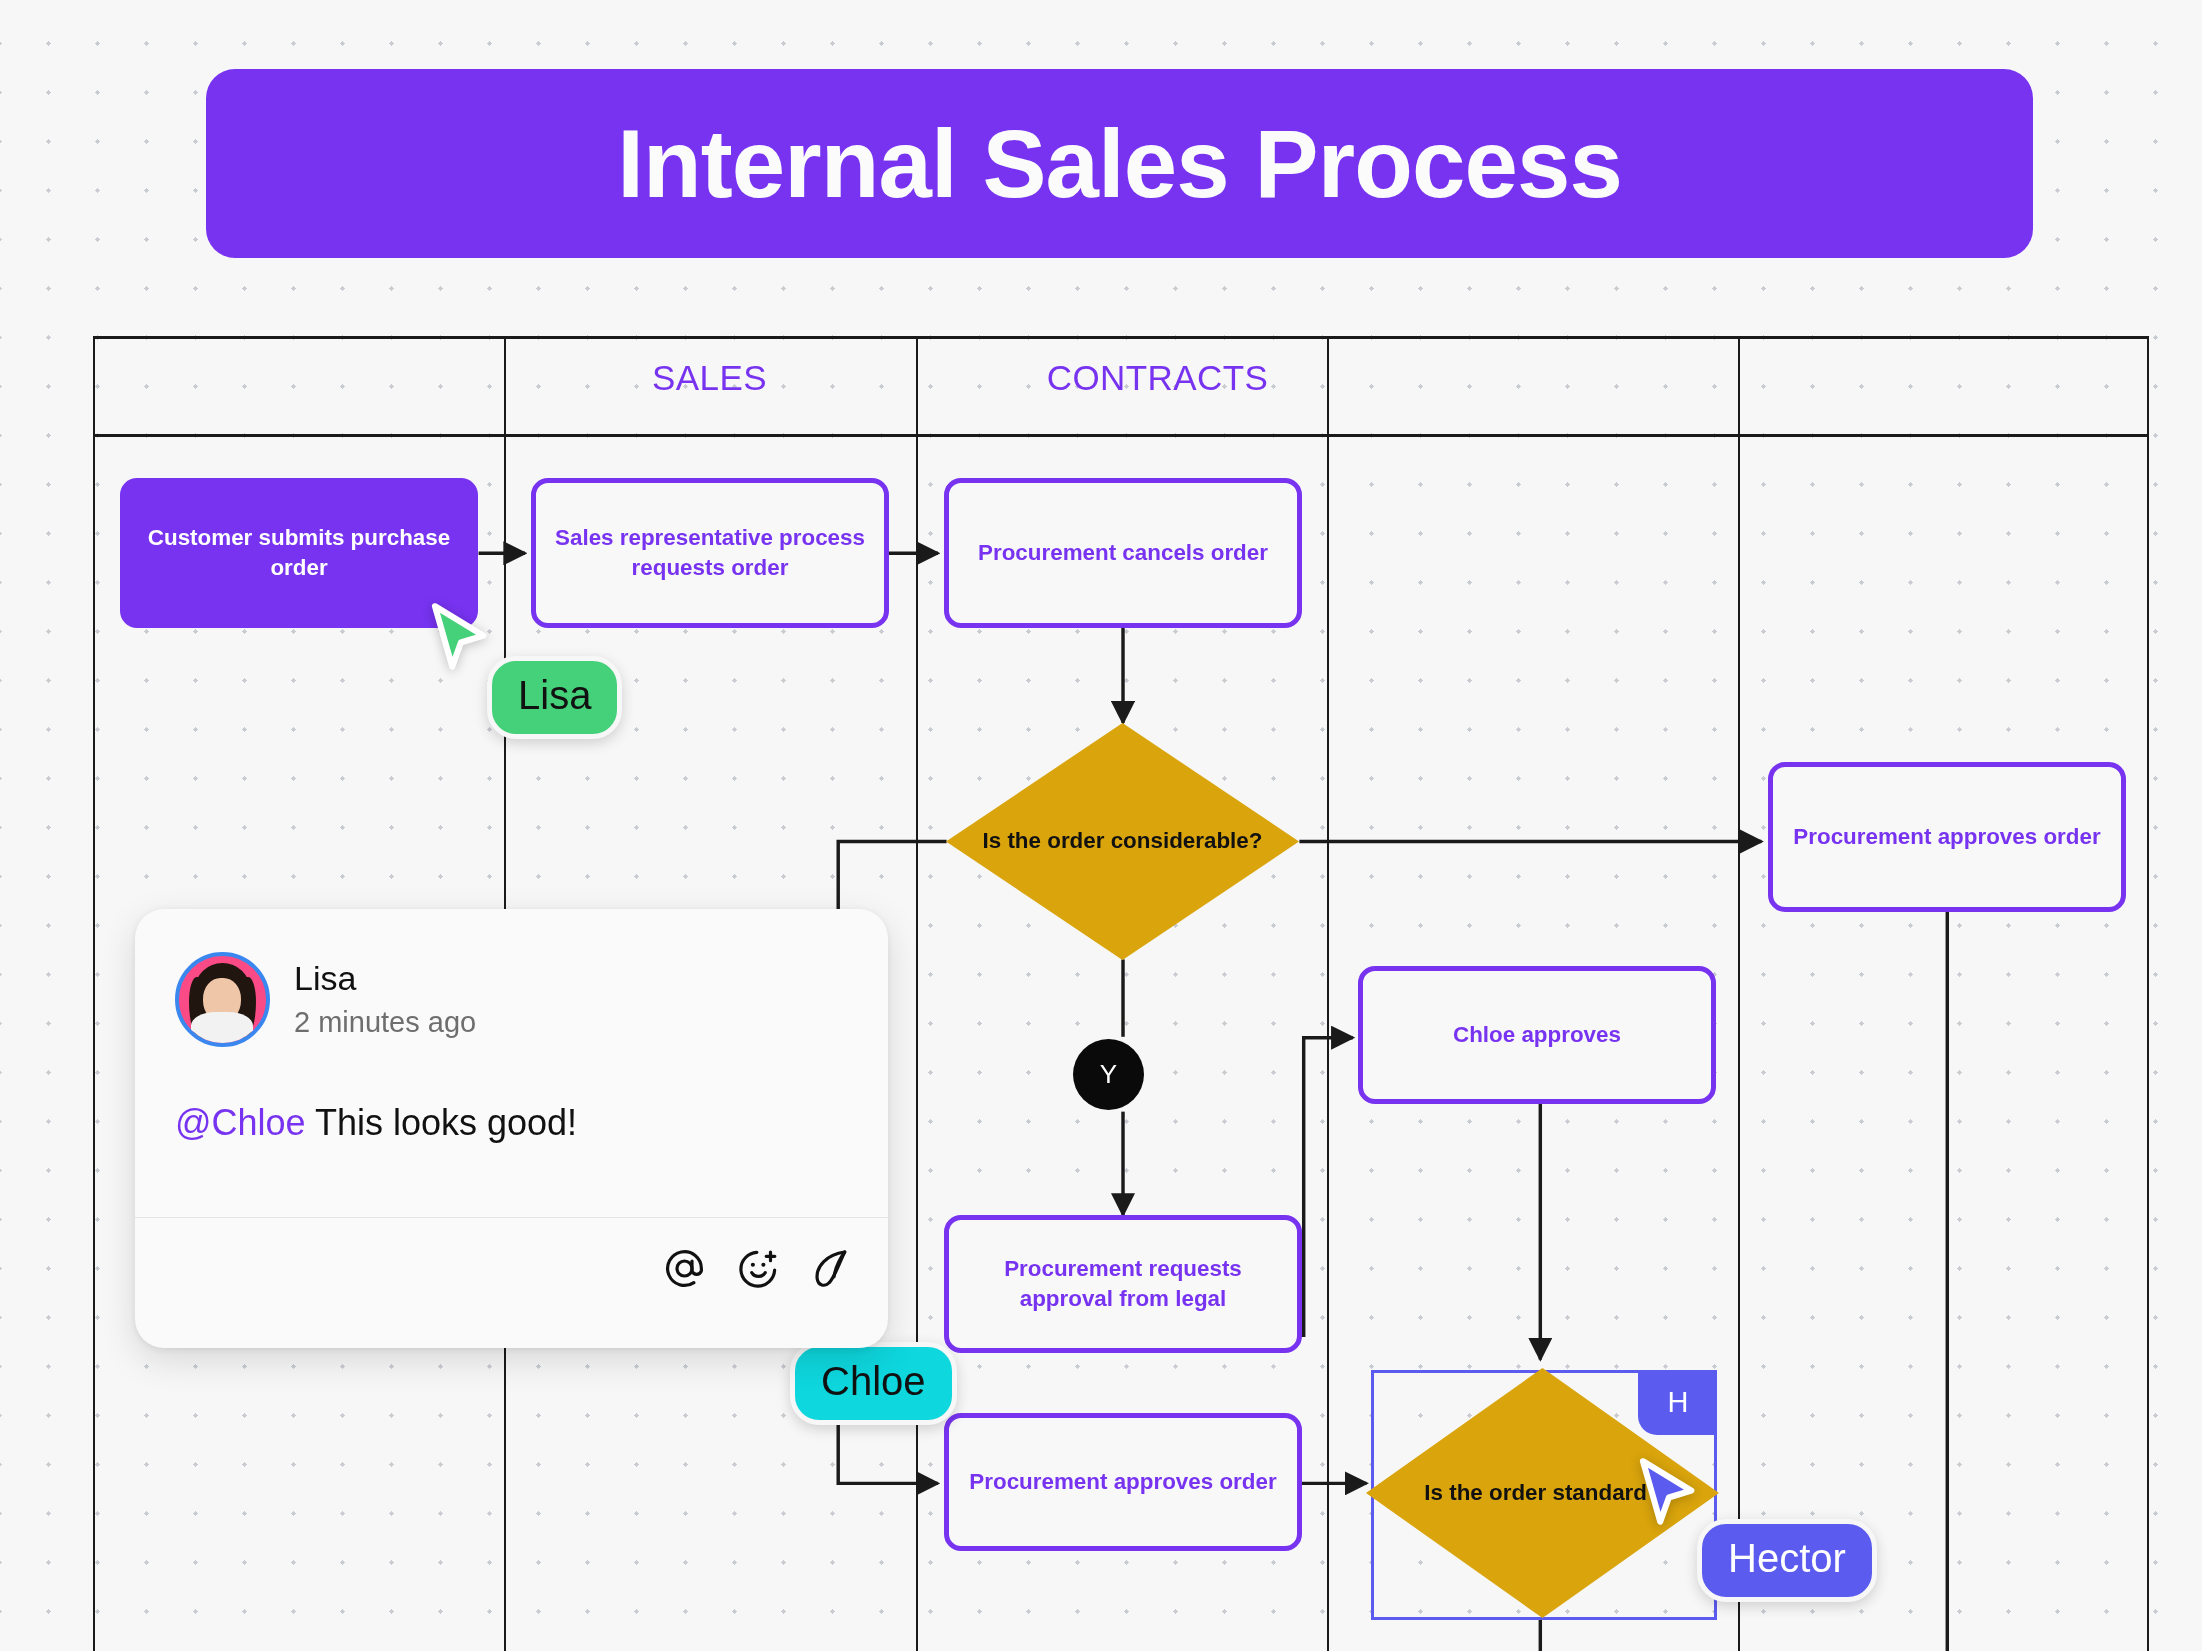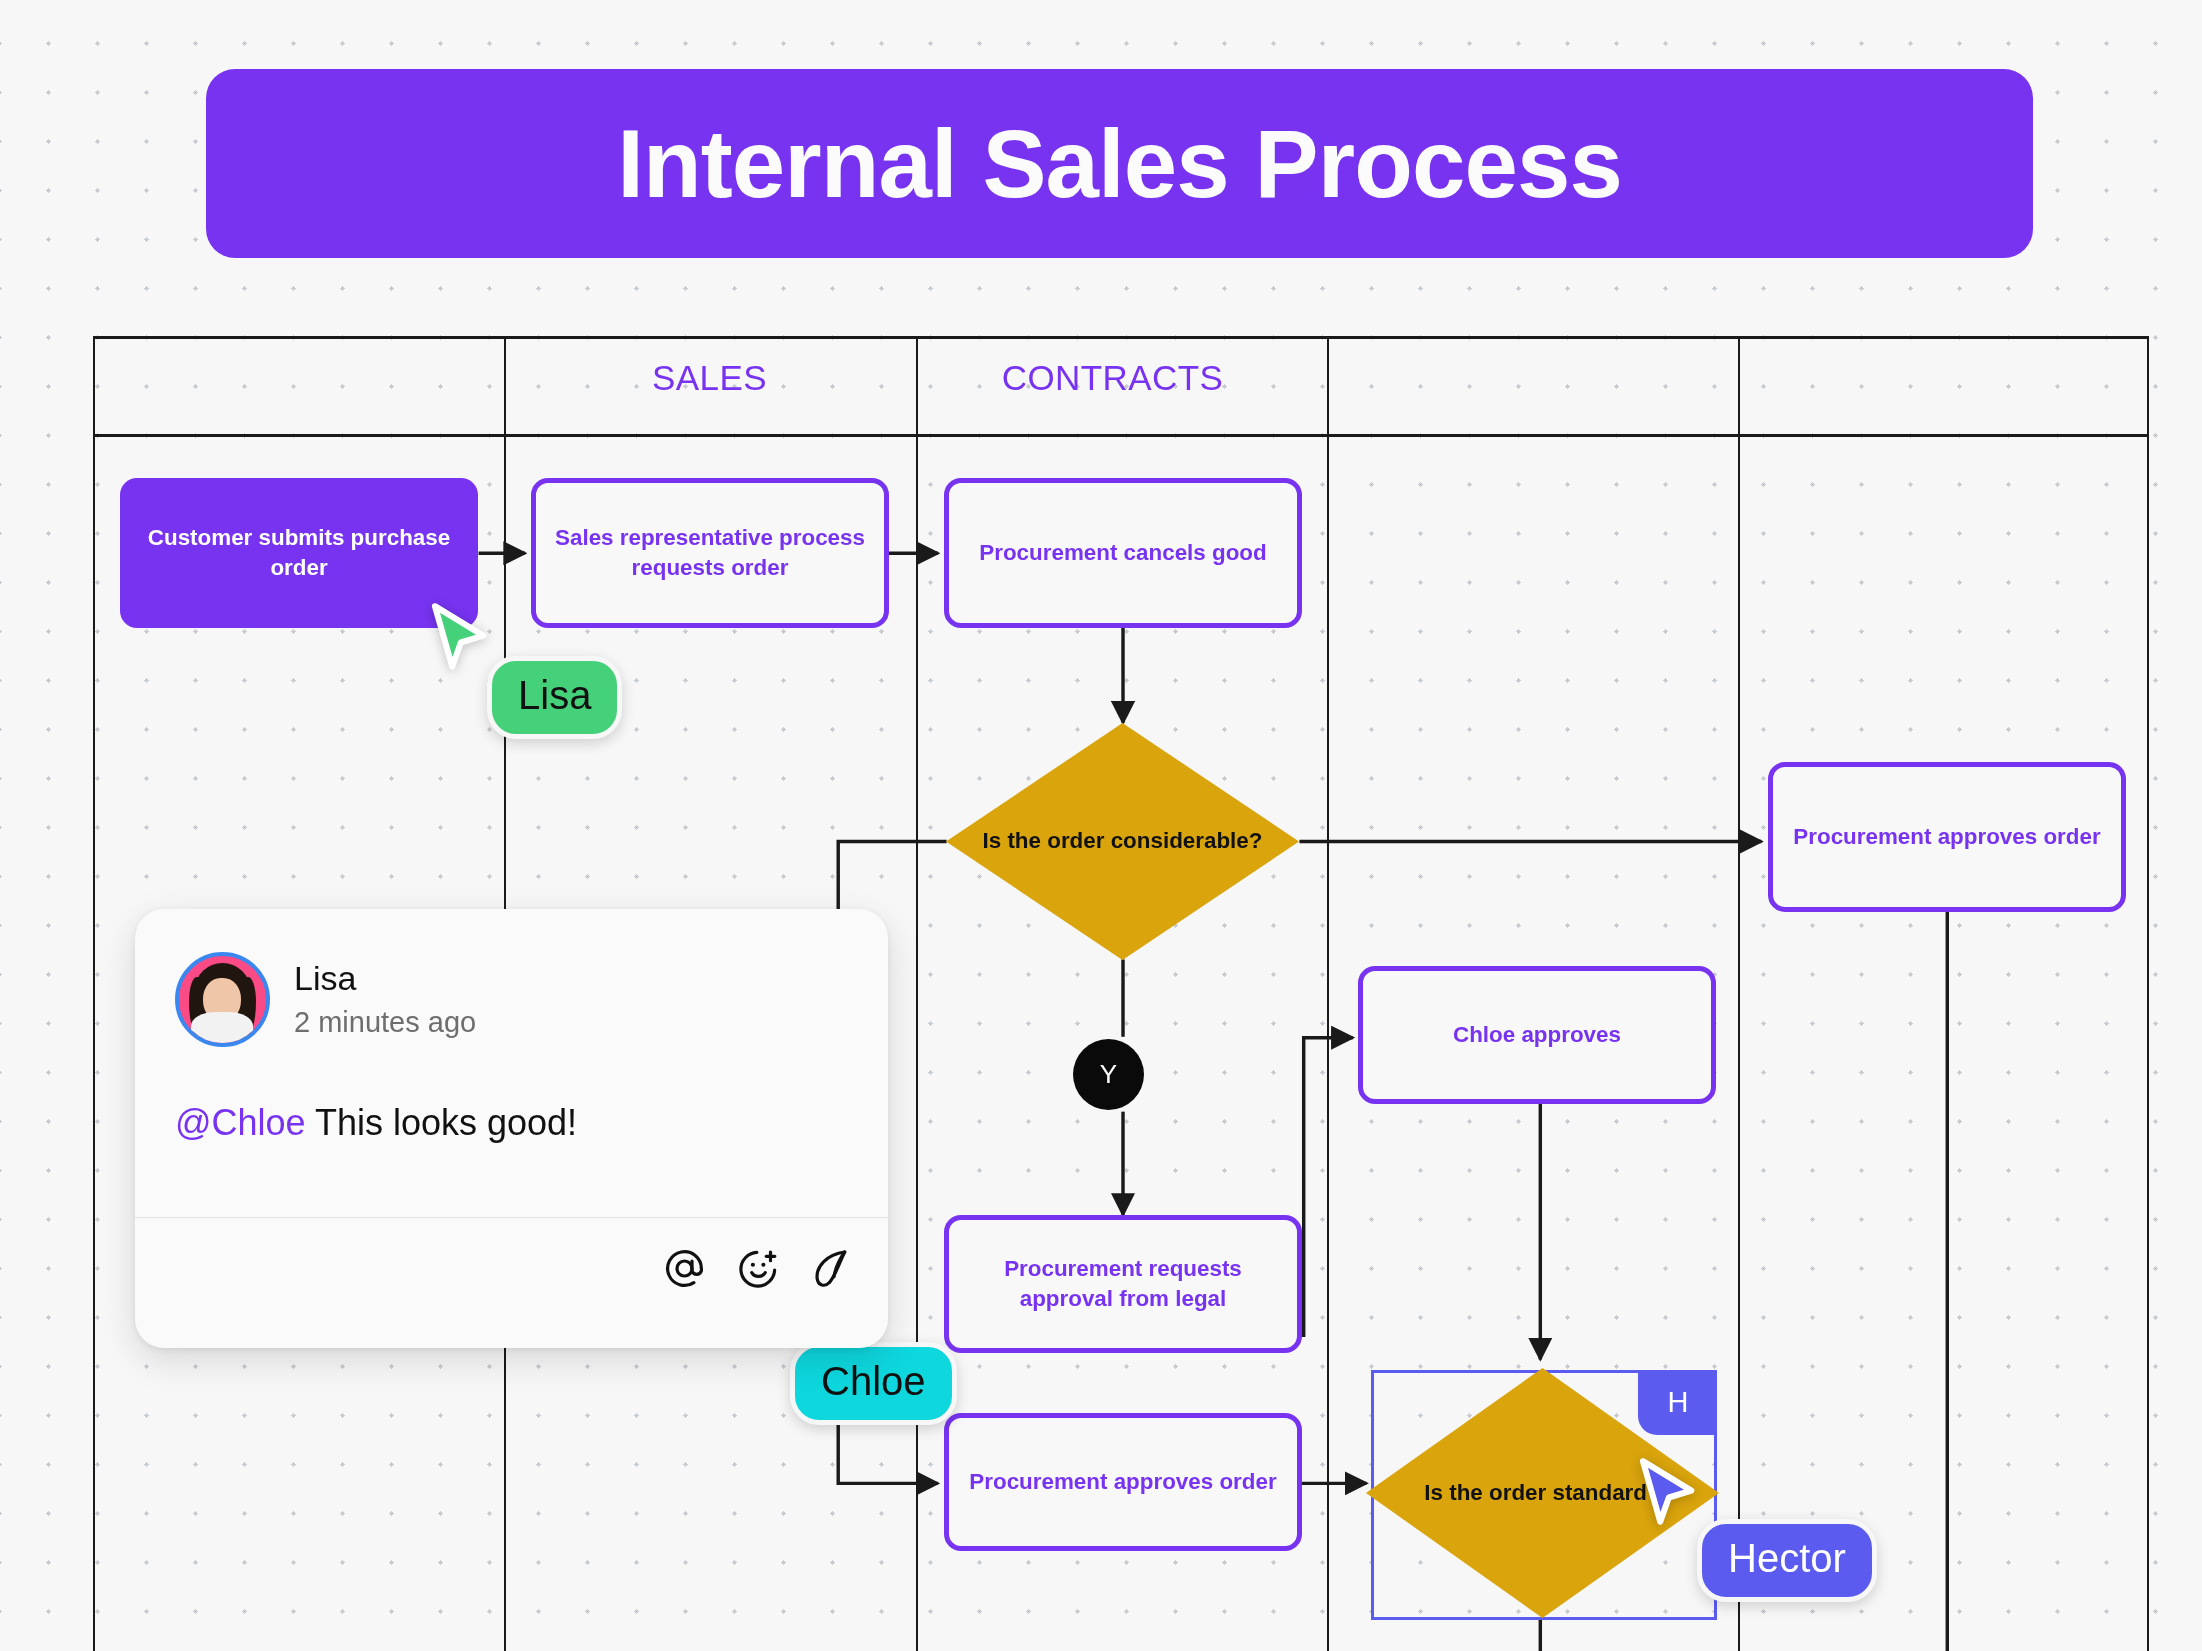--- a/index.html
+++ b/index.html
@@ -225,21 +225,21 @@
     <div id="lane-header-top"></div>
     <div id="lane-header-bottom"></div>
 
     <div class="lane-col" style="left:0px;    width:411px;"></div>
     <div class="lane-col" style="left:411px;  width:411px;"></div>
     <div class="lane-col" style="left:823px;  width:411px;"></div>
     <div class="lane-col" style="left:1234px; width:411px;"></div>
     <div class="lane-col last" style="left:1645px; width:411px;"></div>
 
     <div class="lane-title" style="left:411px;  width:411px;">SALES</div>
-    <div class="lane-title" style="left:823px;  width:355px;padding-left:38px;">CONTRACTS</div>
+    <div class="lane-title" style="left:868px;  width:355px;padding-left:38px;">CONTRACTS</div>
   </div>
 
   <svg id="wires" viewBox="0 0 2560 1920">
     <defs>
       <marker id="arr" viewBox="0 0 10 10" refX="9" refY="5" markerWidth="7" markerHeight="7" orient="auto-start-reverse">
         <path d="M 0 0 L 10 5 L 0 10 z" fill="#1a1a1a"></path>
       </marker>
     </defs>
     <g stroke="#1a1a1a" stroke-width="4" fill="none">
 
@@ -265,21 +265,21 @@
       <path d="M 2263 1060 L 2263 1920"></path>
 
       <path d="M 1790 1882 L 1790 1920"></path>
     </g>
   </svg>
 
   <div class="node filled" style="left:120px; top:478px; width:358px; height:150px;">Customer submits purchase order</div>
 
   <div class="node outlined" style="left:531px; top:478px; width:358px; height:150px;">Sales representative process requests order</div>
 
-  <div class="node outlined" style="left:944px; top:478px; width:358px; height:150px;">Procurement cancels good</div>
+  <div class="node outlined" style="left:944px; top:478px; width:358px; height:150px;">Procurement cancels order</div>
 
   <div class="diamond-wrap" style="left:946px; top:723px; width:353px; height:237px;">
     <div class="diamond-shape"></div>
     <div class="diamond-label">Is the order considerable?</div>
   </div>
 
   <div id="y-badge">
     <span>Y</span>
   </div>
 

